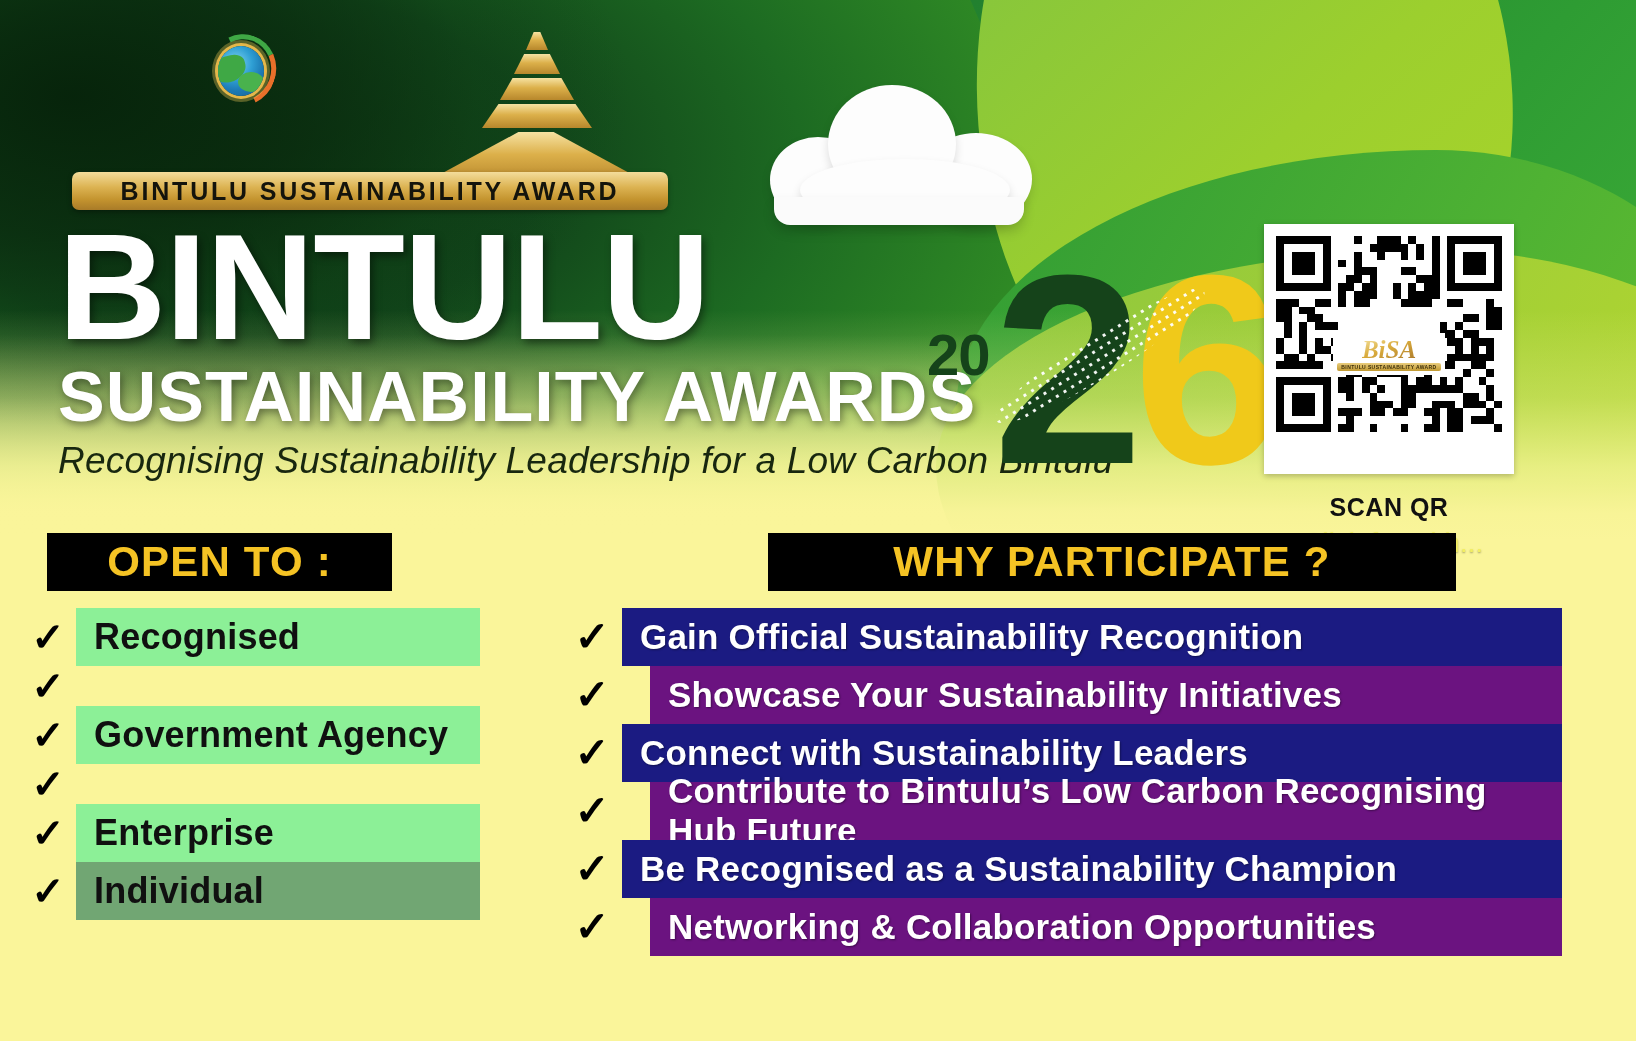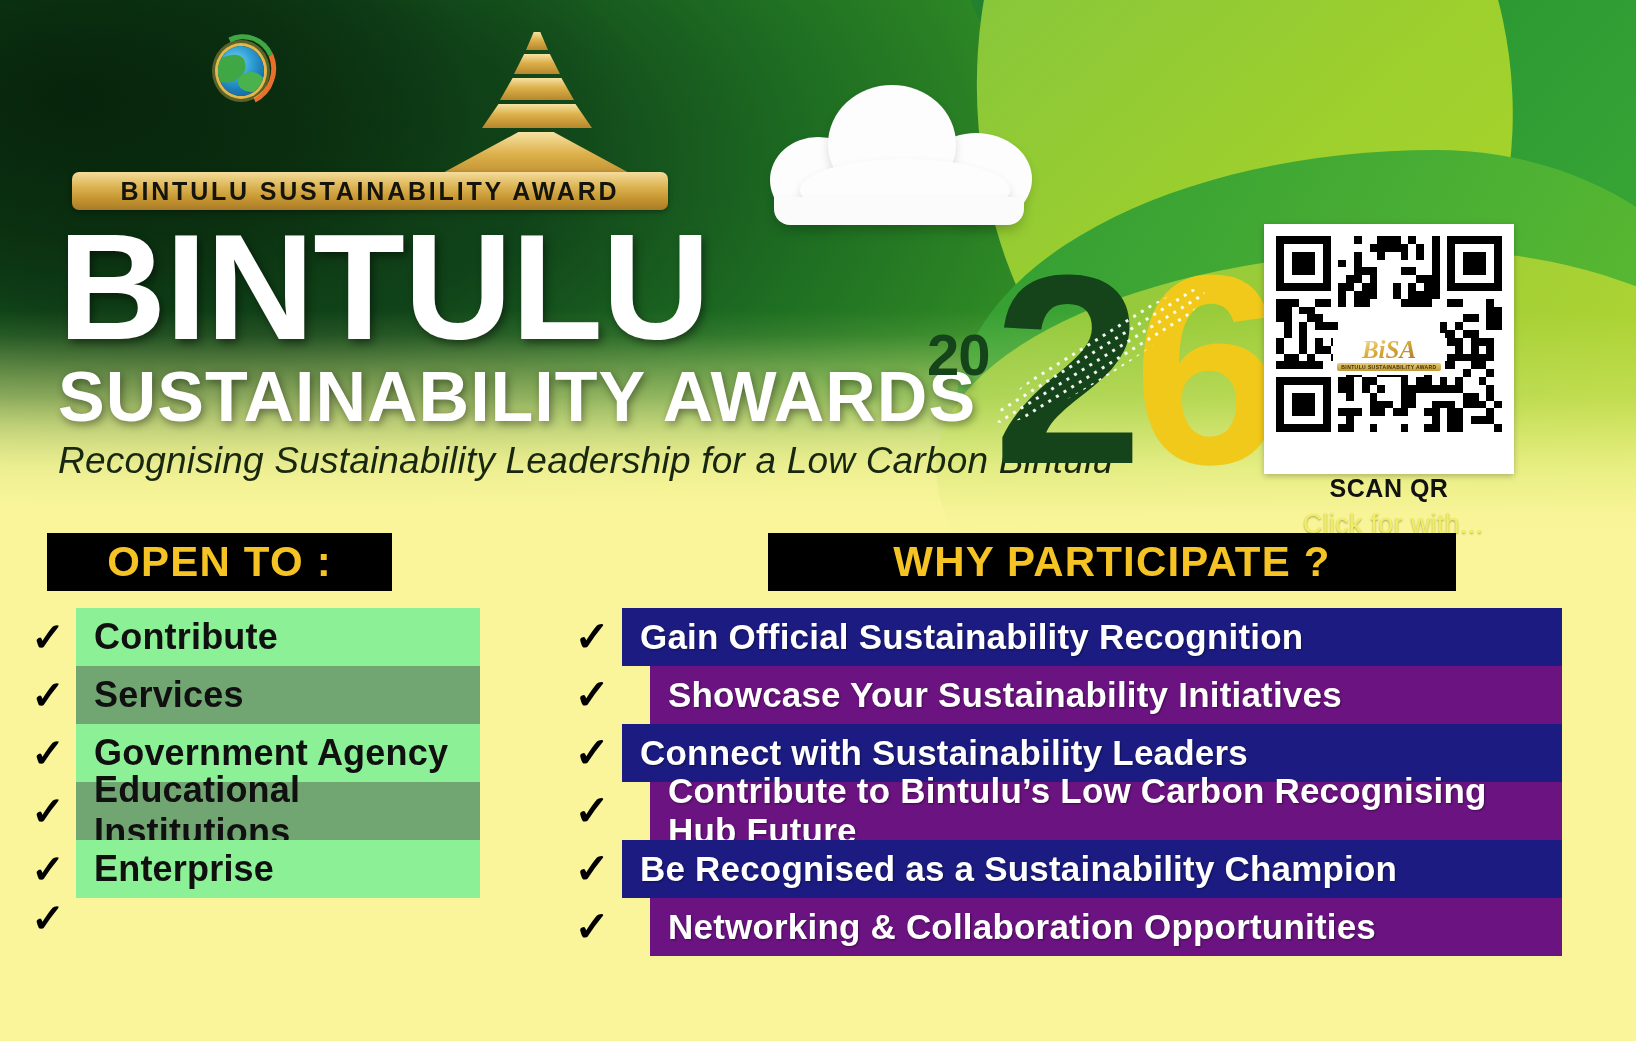--- a/index.html
+++ b/index.html
@@ -239,21 +239,21 @@
     font-style: italic; line-height: 1;
     background: linear-gradient(160deg,#f7e7a8 0%,#d9ab3c 45%,#a8762a 100%);
     -webkit-background-clip: text; background-clip: text; color: transparent;
   }
   .qr-logo .ql-text {
     font-size: 5px; font-weight: 700; letter-spacing: 0.4px; color: #3a2c08;
     background: linear-gradient(180deg,#e9cc7c,#c19a32);
     padding: 1px 4px; border-radius: 2px; margin-top: 1px;
   }
   .qr-caption {
-    text-align: center; width: 250px; margin-top: 0;
+    text-align: center; width: 250px; margin-top: 19px;
     font-family: "Liberation Sans", sans-serif;
     font-weight: 700; font-size: 25px; color: #111; letter-spacing: 0.5px;
   }
   .qr-click {
     text-align: center; width: 258px; margin-top: 6px;
     font-family: "Liberation Sans", sans-serif;
     font-size: 27px; color: #f2ee62; letter-spacing: 0.3px;
     text-shadow: 0 1px 2px rgba(0,0,0,0.35);
   }
 
@@ -1097,40 +1097,39 @@
   <div class="sec-bar" id="bar-open">
     <span>OPEN TO :</span>
   </div>
   <div class="sec-bar" id="bar-why">
     <span>WHY PARTICIPATE ?</span>
   </div>
 
   <div id="list-open">
       <div class="row">
         <div class="tick">✓</div>
-        <div class="bandtext green-a">Contribute</div>
+        <div class="bandtext green-a">Recognised</div>
       </div>
       <div class="row">
         <div class="tick">✓</div>
-        <div class="bandtext green-b">Services</div>
       </div>
       <div class="row">
         <div class="tick">✓</div>
         <div class="bandtext green-a">Government Agency</div>
       </div>
       <div class="row">
         <div class="tick">✓</div>
-        <div class="bandtext green-b">Educational Institutions</div>
       </div>
       <div class="row">
         <div class="tick">✓</div>
         <div class="bandtext green-a">Enterprise</div>
       </div>
       <div class="row">
         <div class="tick">✓</div>
+        <div class="bandtext green-b">Individual</div>
       </div>
     </div>
   <div id="list-why">
       <div class="row">
         <div class="tick">✓</div>
         <div class="bandtext blue-a">Gain Official Sustainability Recognition</div>
       </div>
       <div class="row">
         <div class="tick">✓</div>
         <div class="bandtext purple-b">Showcase Your Sustainability Initiatives</div>

